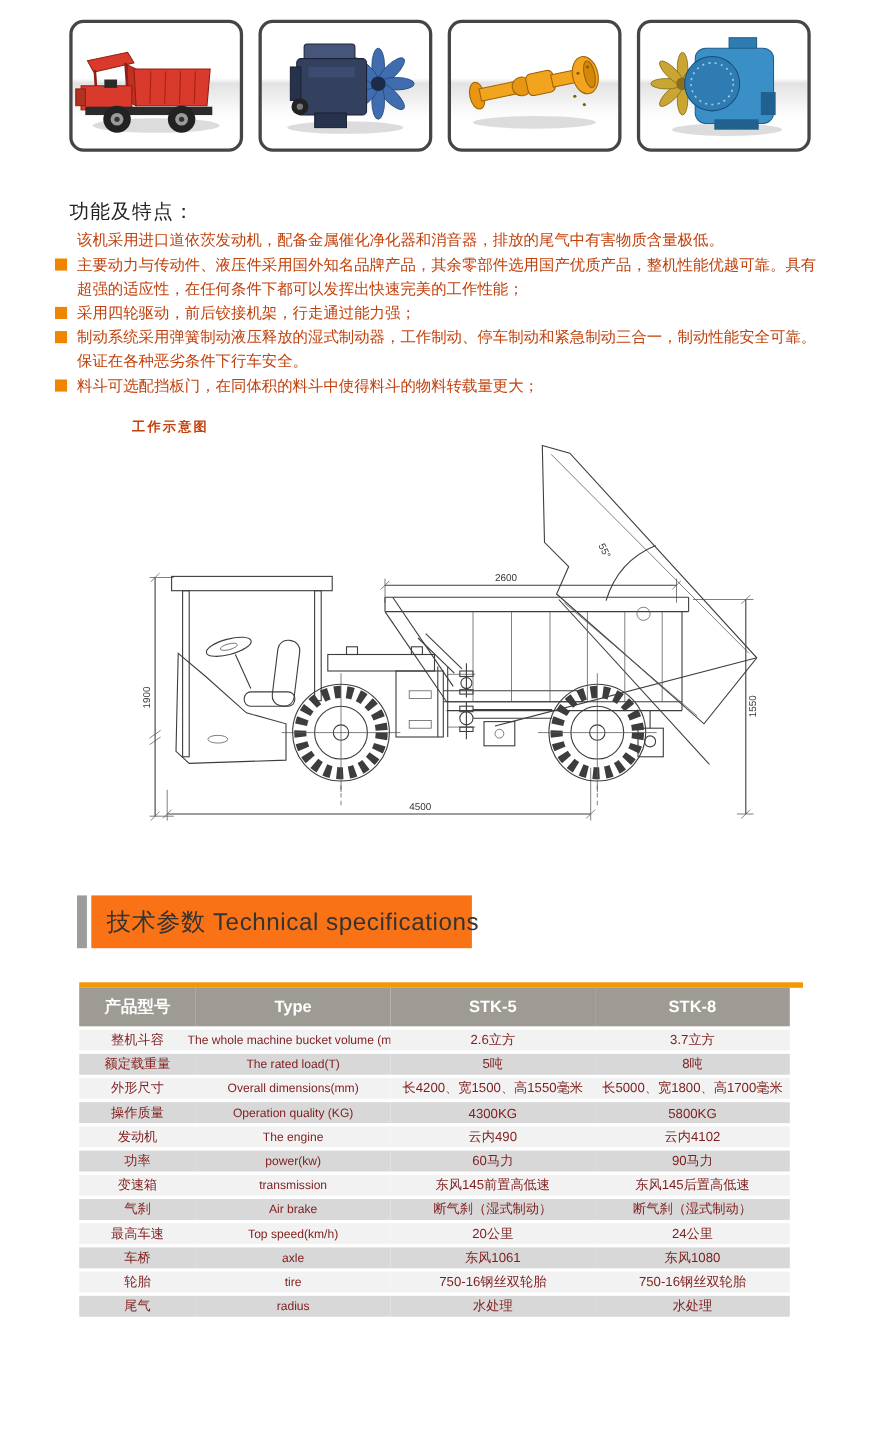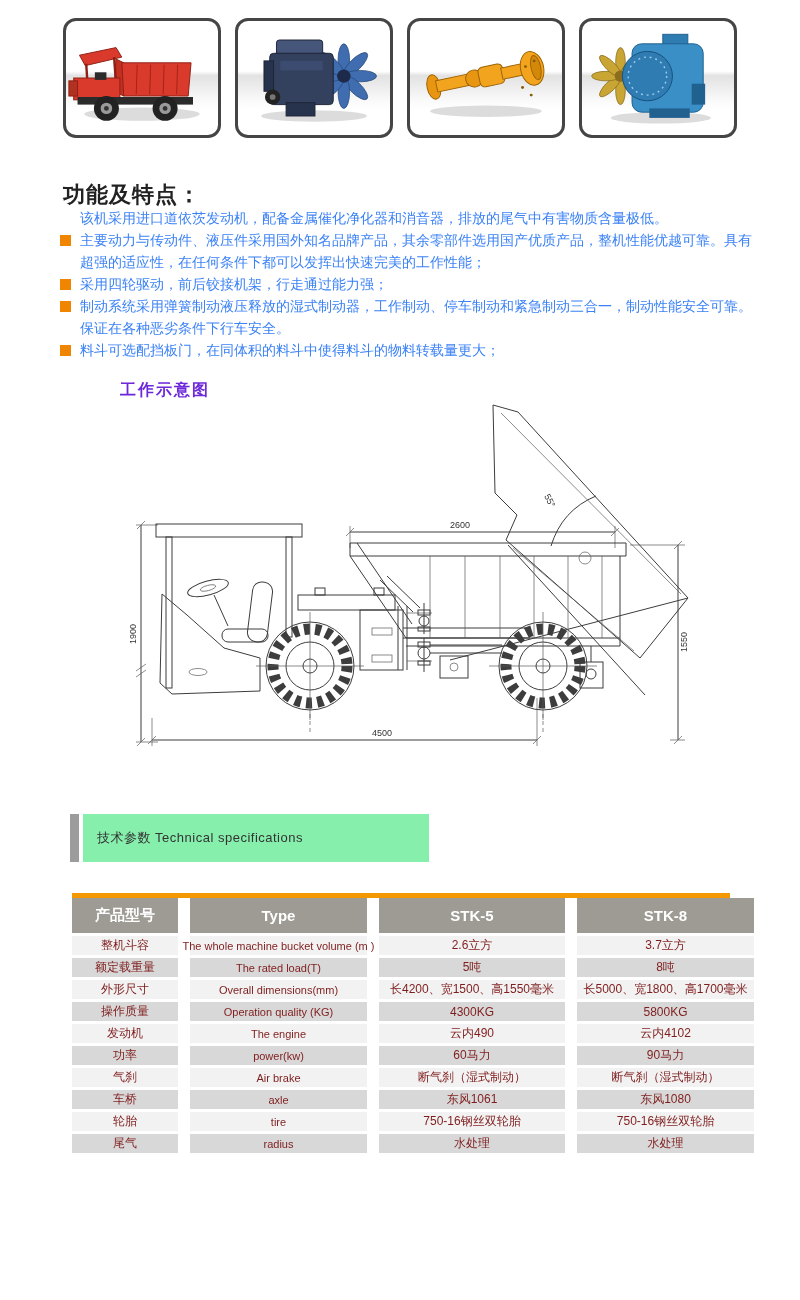--- a/index.html
+++ b/index.html
@@ -7,42 +7,42 @@
   #page{position:relative;width:800px;height:1300px;background:#fff;overflow:hidden;}
 
   
   .thumbs{position:absolute;left:63px;top:18px;display:flex;gap:14px;}
   .thumb{width:152px;height:114px;border:3px solid #454545;border-radius:13px;
          background:linear-gradient(180deg,#fff 0%,#fff 44%,#e2e2e2 48%,#ededed 58%,#fafafa 70%,#fff 78%);
          overflow:hidden;}
   .thumb svg{display:block;}
 
   
-  .feat-head{position:absolute;left:63px;top:180px;font-size:22px;font-weight:bold;color:#222;letter-spacing:1px;}
-  .features{position:absolute;left:60px;top:207px;width:702px;font-size:14px;line-height:22px;color:#3b82f6;}
+  .feat-head{position:absolute;left:63px;top:180px;font-size:18px;font-weight:normal;color:#222;letter-spacing:1px;}
+  .features{position:absolute;left:50px;top:207px;width:702px;font-size:14px;line-height:22px;color:#c2410c;}
   .features p{margin:0;padding-left:20px;}
   .features ul{margin:0;padding:0;list-style:none;}
   .features li{position:relative;padding-left:20px;}
   .features li::before{content:"";position:absolute;left:0;top:6px;width:11px;height:11px;background:#ef8500;}
 
   
-  .diag-head{position:absolute;left:120px;top:380px;font-size:16px;font-weight:bold;color:#6d28d9;letter-spacing:2px;text-align:center;}
+  .diag-head{position:absolute;left:120px;top:380px;font-size:12px;font-weight:bold;color:#c2410c;letter-spacing:2px;text-align:center;}
   .diagram{position:absolute;left:110px;top:398px;}
   .diagram text{font-family:"Liberation Sans",sans-serif;font-size:9px;fill:#333;}
 
   
   .sec{position:absolute;left:70px;top:814px;height:48px;}
   .sec .bar{position:absolute;left:0;top:0;width:9px;height:48px;background:#9c9c9c;}
-  .sec .box{position:absolute;left:13px;top:0;width:332px;height:48px;background:#86efac;
-            font-size:13px;color:#333;line-height:48px;padding-left:14px;white-space:nowrap;letter-spacing:0.5px;}
+  .sec .box{position:absolute;left:13px;top:0;width:332px;height:48px;background:#f97316;
+            font-size:22px;color:#333;line-height:48px;padding-left:14px;white-space:nowrap;letter-spacing:0.5px;}
 
   
   .spec{position:absolute;left:72px;top:893px;width:658px;}
   .spec .accent{height:5px;background:#f39800;}
-  .srow{display:grid;grid-template-columns:106px 177px 186px 177px;column-gap:12px;margin-top:3px;}
+  .srow{display:grid;grid-template-columns:106px 177px 186px 177px;column-gap:0;margin-top:3px;}
   .srow.head{margin-top:0;}
   .cell{display:flex;align-items:center;justify-content:center;text-align:center;height:19px;
         font-size:12px;color:#7f1d1d;white-space:nowrap;}
   .srow.head .cell{height:35px;background:#9e9a94;color:#fff;font-size:15px;font-weight:bold;}
   .rows .srow:nth-child(odd) .cell{background:#f2f2f2;}
   .rows .srow:nth-child(even) .cell{background:#d8d8d8;}
   .rows .cell.c1{font-size:11px;}
 
   
   .ln{stroke:#3d3d3d;stroke-width:1;fill:none;}
@@ -328,26 +328,38 @@
           <div class="cell c2">云内490</div>
           <div class="cell c3">云内4102</div>
         </div>
         <div class="srow">
           <div class="cell c0">功率</div>
           <div class="cell c1">power(kw)</div>
           <div class="cell c2">60马力</div>
           <div class="cell c3">90马力</div>
         </div>
         <div class="srow">
+          <div class="cell c0">变速箱</div>
+          <div class="cell c1">transmission</div>
+          <div class="cell c2">东风145前置高低速</div>
+          <div class="cell c3">东风145后置高低速</div>
+        </div>
+        <div class="srow">
           <div class="cell c0">气刹</div>
           <div class="cell c1">Air brake</div>
           <div class="cell c2">断气刹（湿式制动）</div>
           <div class="cell c3">断气刹（湿式制动）</div>
         </div>
         <div class="srow">
+          <div class="cell c0">最高车速</div>
+          <div class="cell c1">Top speed(km/h)</div>
+          <div class="cell c2">20公里</div>
+          <div class="cell c3">24公里</div>
+        </div>
+        <div class="srow">
           <div class="cell c0">车桥</div>
           <div class="cell c1">axle</div>
           <div class="cell c2">东风1061</div>
           <div class="cell c3">东风1080</div>
         </div>
         <div class="srow">
           <div class="cell c0">轮胎</div>
           <div class="cell c1">tire</div>
           <div class="cell c2">750-16钢丝双轮胎</div>
           <div class="cell c3">750-16钢丝双轮胎</div>

